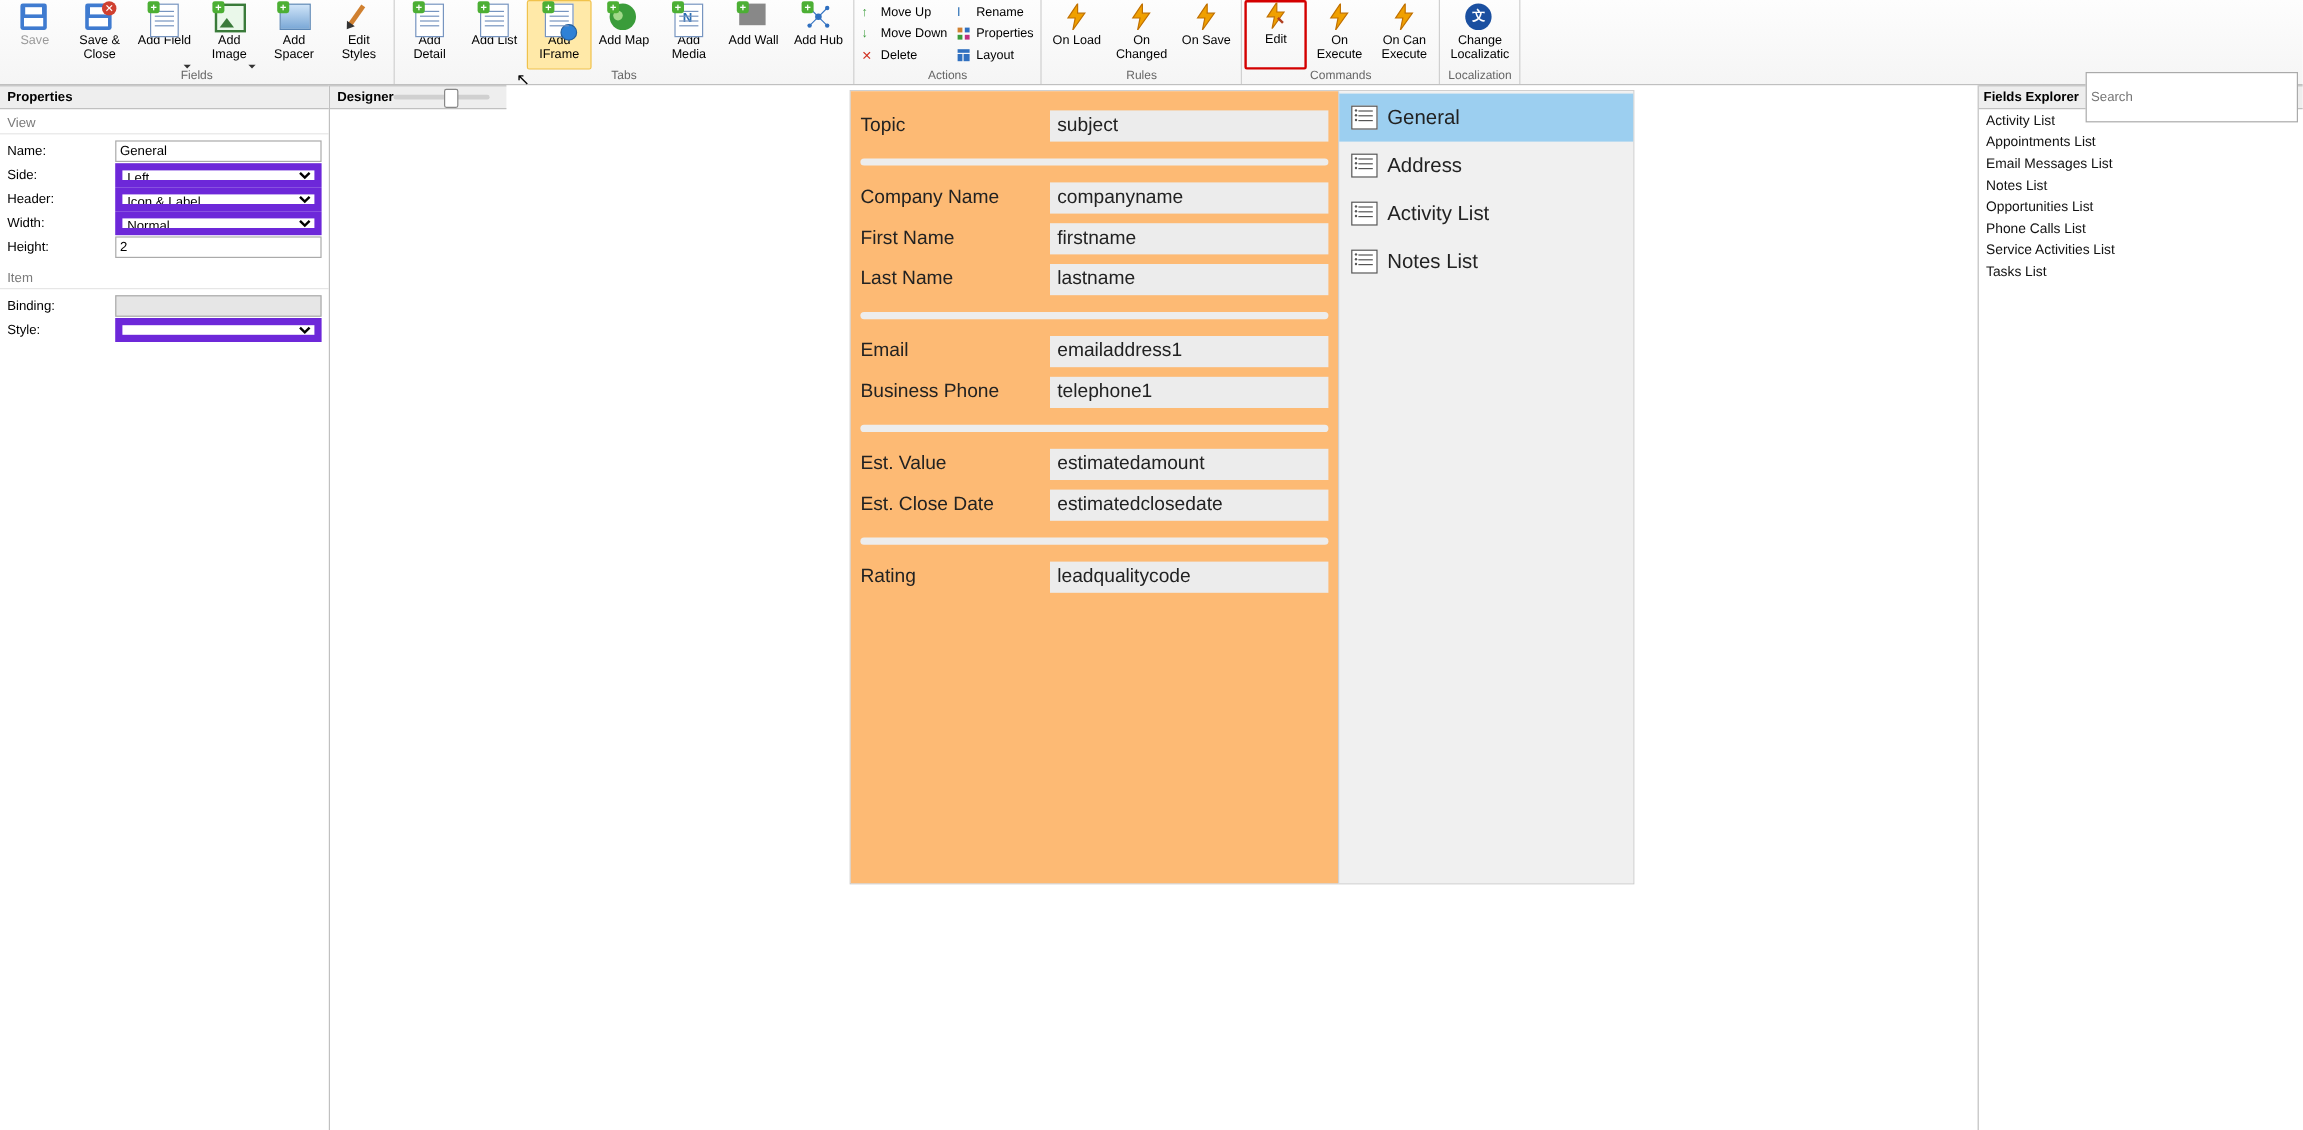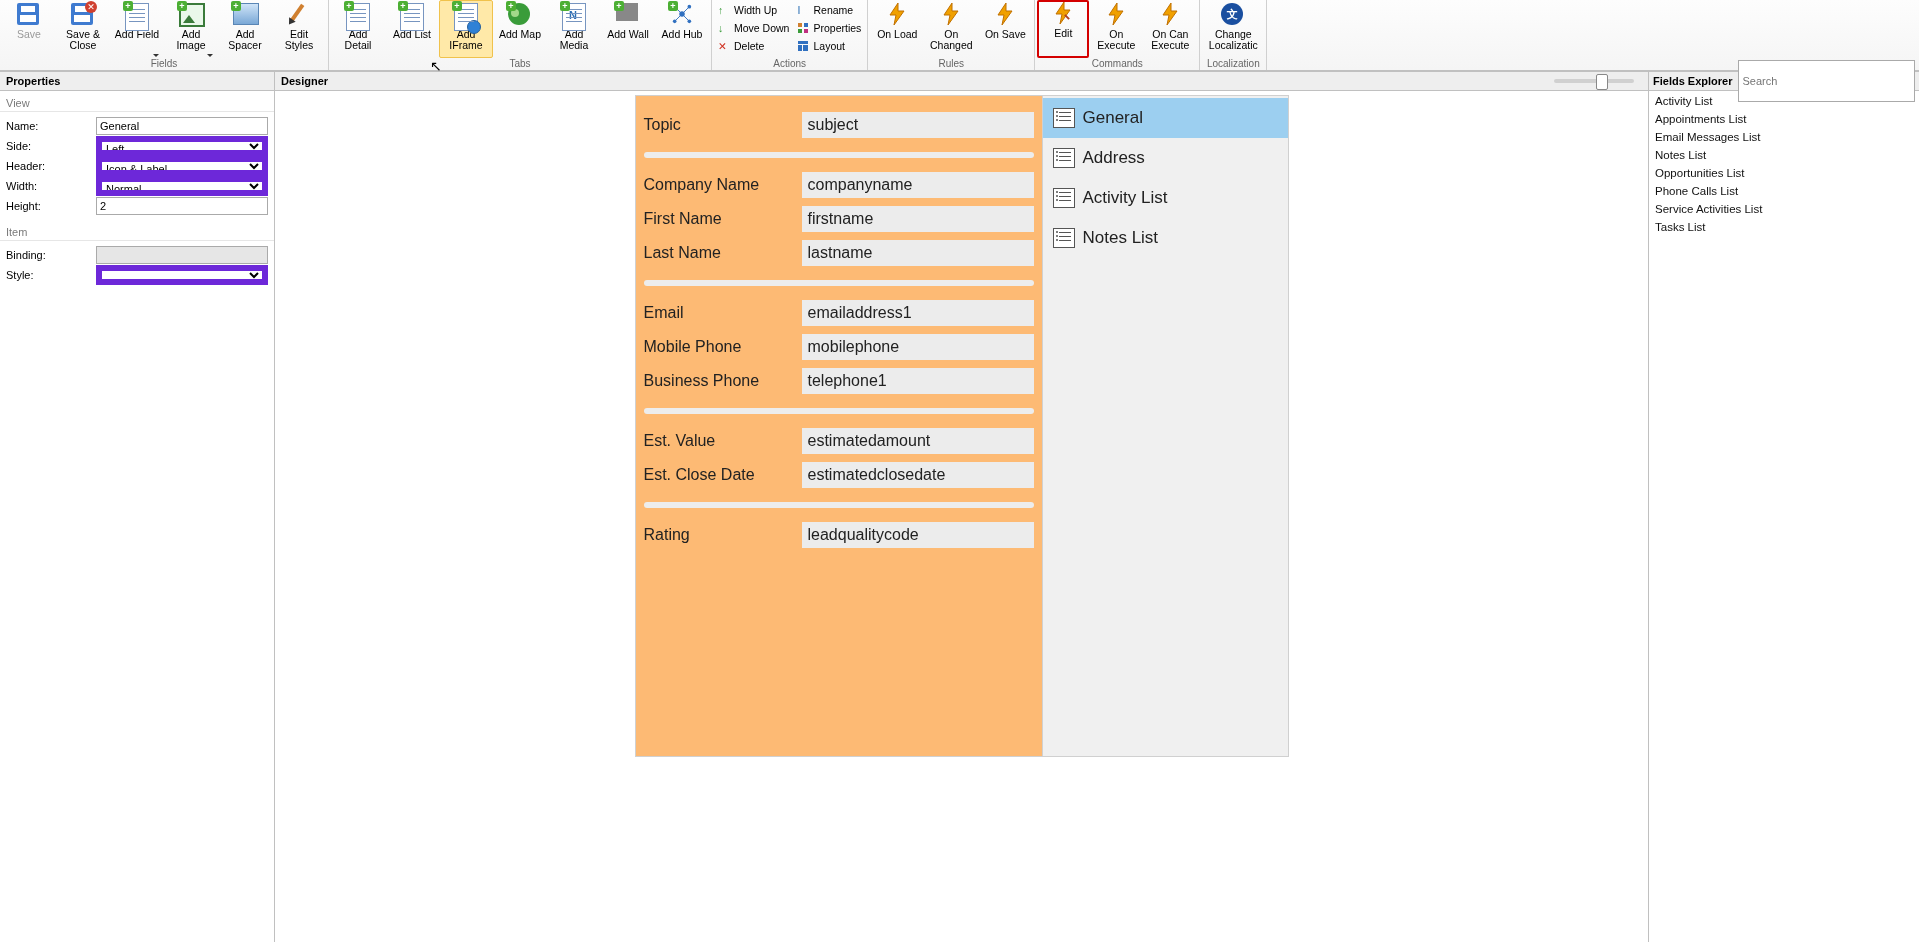--- a/index.html
+++ b/index.html
@@ -167,21 +167,21 @@
     flex:1;
     height:16px;
     border:1px solid #aaa;
     background:#e6e6e6;
   }
 
   
   .designer {
     flex:1;
     display:flex;
-    flex-direction:column;
+    flex-direction:row;
     border-right:1px solid #c0c0c0;
     position:relative;
   }
   .designer-header-row {
     display:flex;
     align-items:center;
   }
   .slider {
     margin-left:auto;
     display:flex;
@@ -472,21 +472,21 @@
       </div>
     </div>
     <div class="ribbon-group-label">Tabs</div>
   </div>
 
   <div class="ribbon-group">
     <div class="ribbon-group-buttons">
       <div class="ribbon-small-col">
         <div class="ribbon-small-btn">
             <span class="mini-icon" style="color:#3a9c3a">↑</span>
-            <span>Width Up</span>
+            <span>Move Up</span>
           </div>
         <div class="ribbon-small-btn">
             <span class="mini-icon" style="color:#3a9c3a">↓</span>
             <span>Move Down</span>
           </div>
         <div class="ribbon-small-btn">
             <span class="mini-icon" style="color:#d03020">✕</span>
             <span>Delete</span>
           </div>
       </div>
@@ -651,24 +651,20 @@
               <div class="field-value">firstname</div>
             </div>
             <div class="field-row">
               <div class="field-label">Last Name</div>
               <div class="field-value">lastname</div>
             </div>
             <div class="field-group-spacer"></div>
             <div class="field-row">
               <div class="field-label">Email</div>
               <div class="field-value">emailaddress1</div>
-            </div>
-            <div class="field-row">
-              <div class="field-label">Mobile Phone</div>
-              <div class="field-value">mobilephone</div>
             </div>
             <div class="field-row">
               <div class="field-label">Business Phone</div>
               <div class="field-value">telephone1</div>
             </div>
             <div class="field-group-spacer"></div>
             <div class="field-row">
               <div class="field-label">Est. Value</div>
               <div class="field-value">estimatedamount</div>
             </div>

